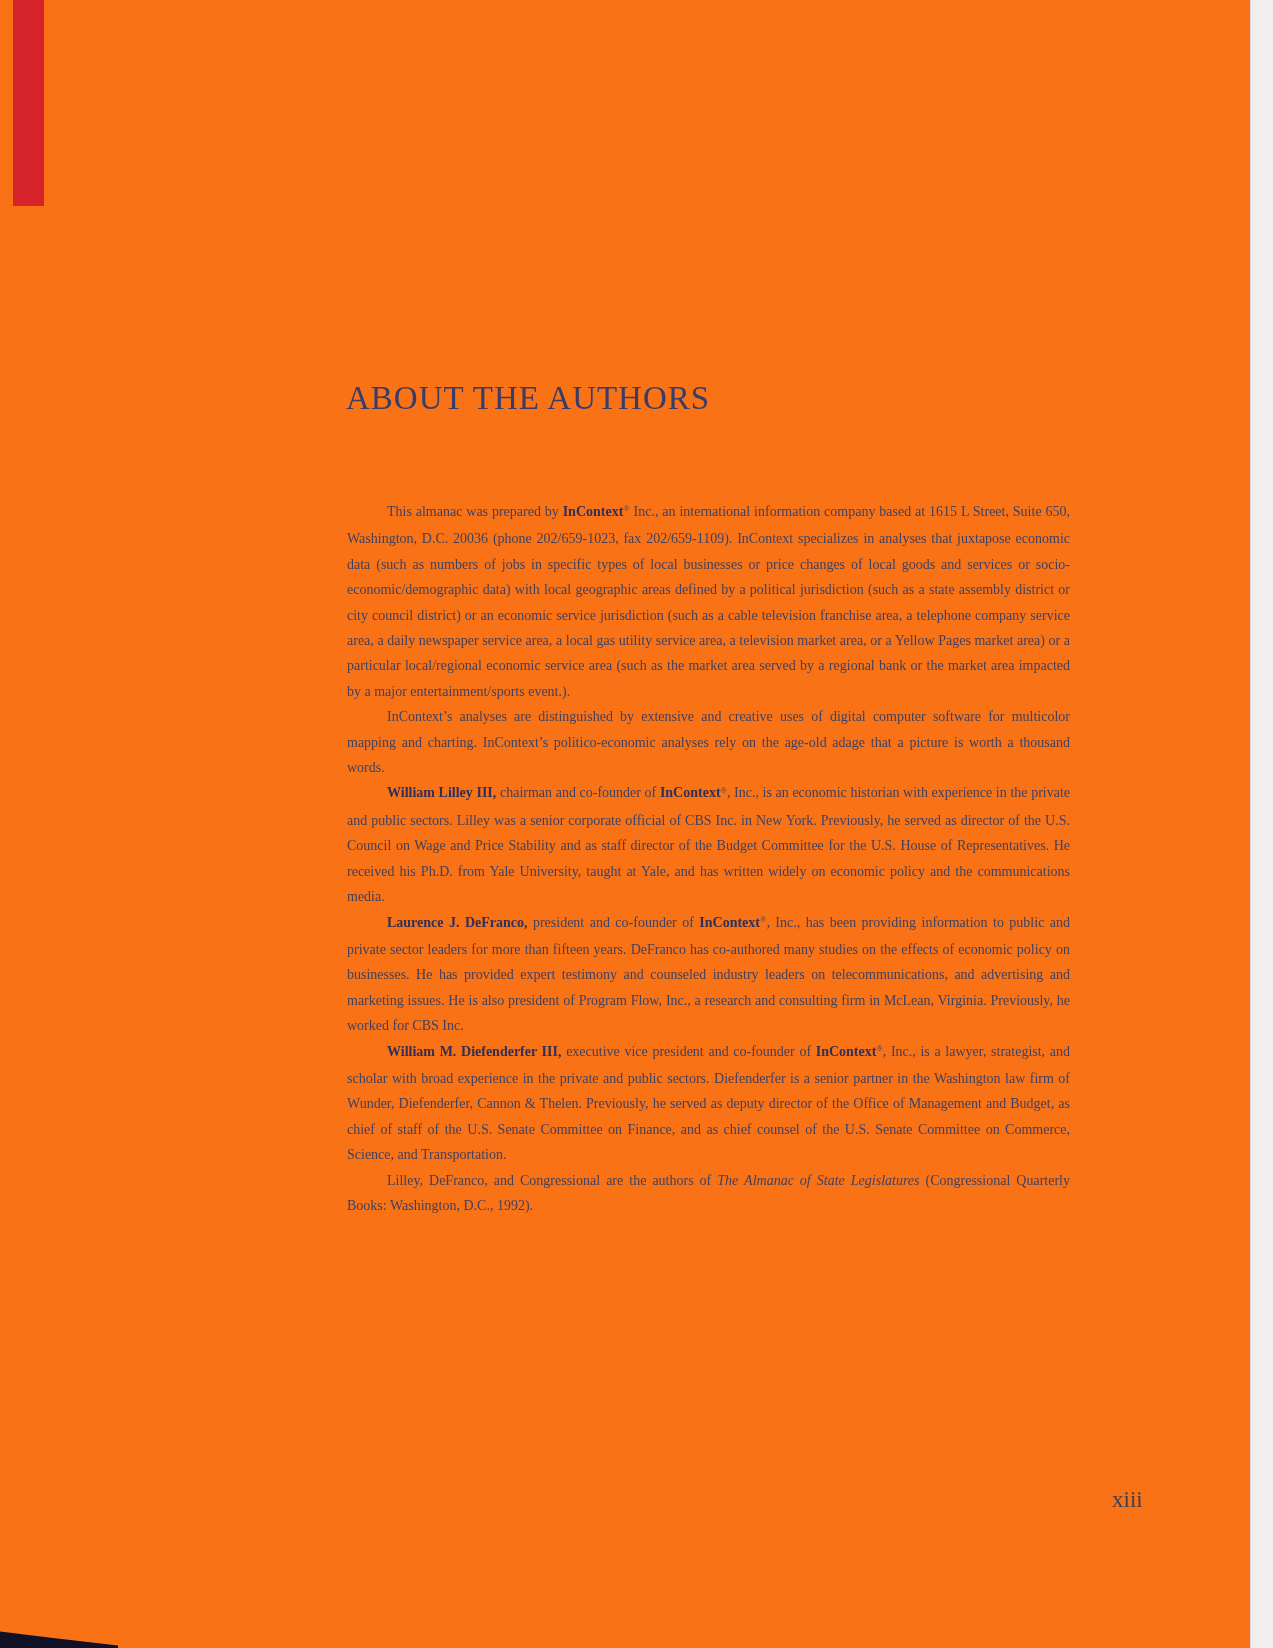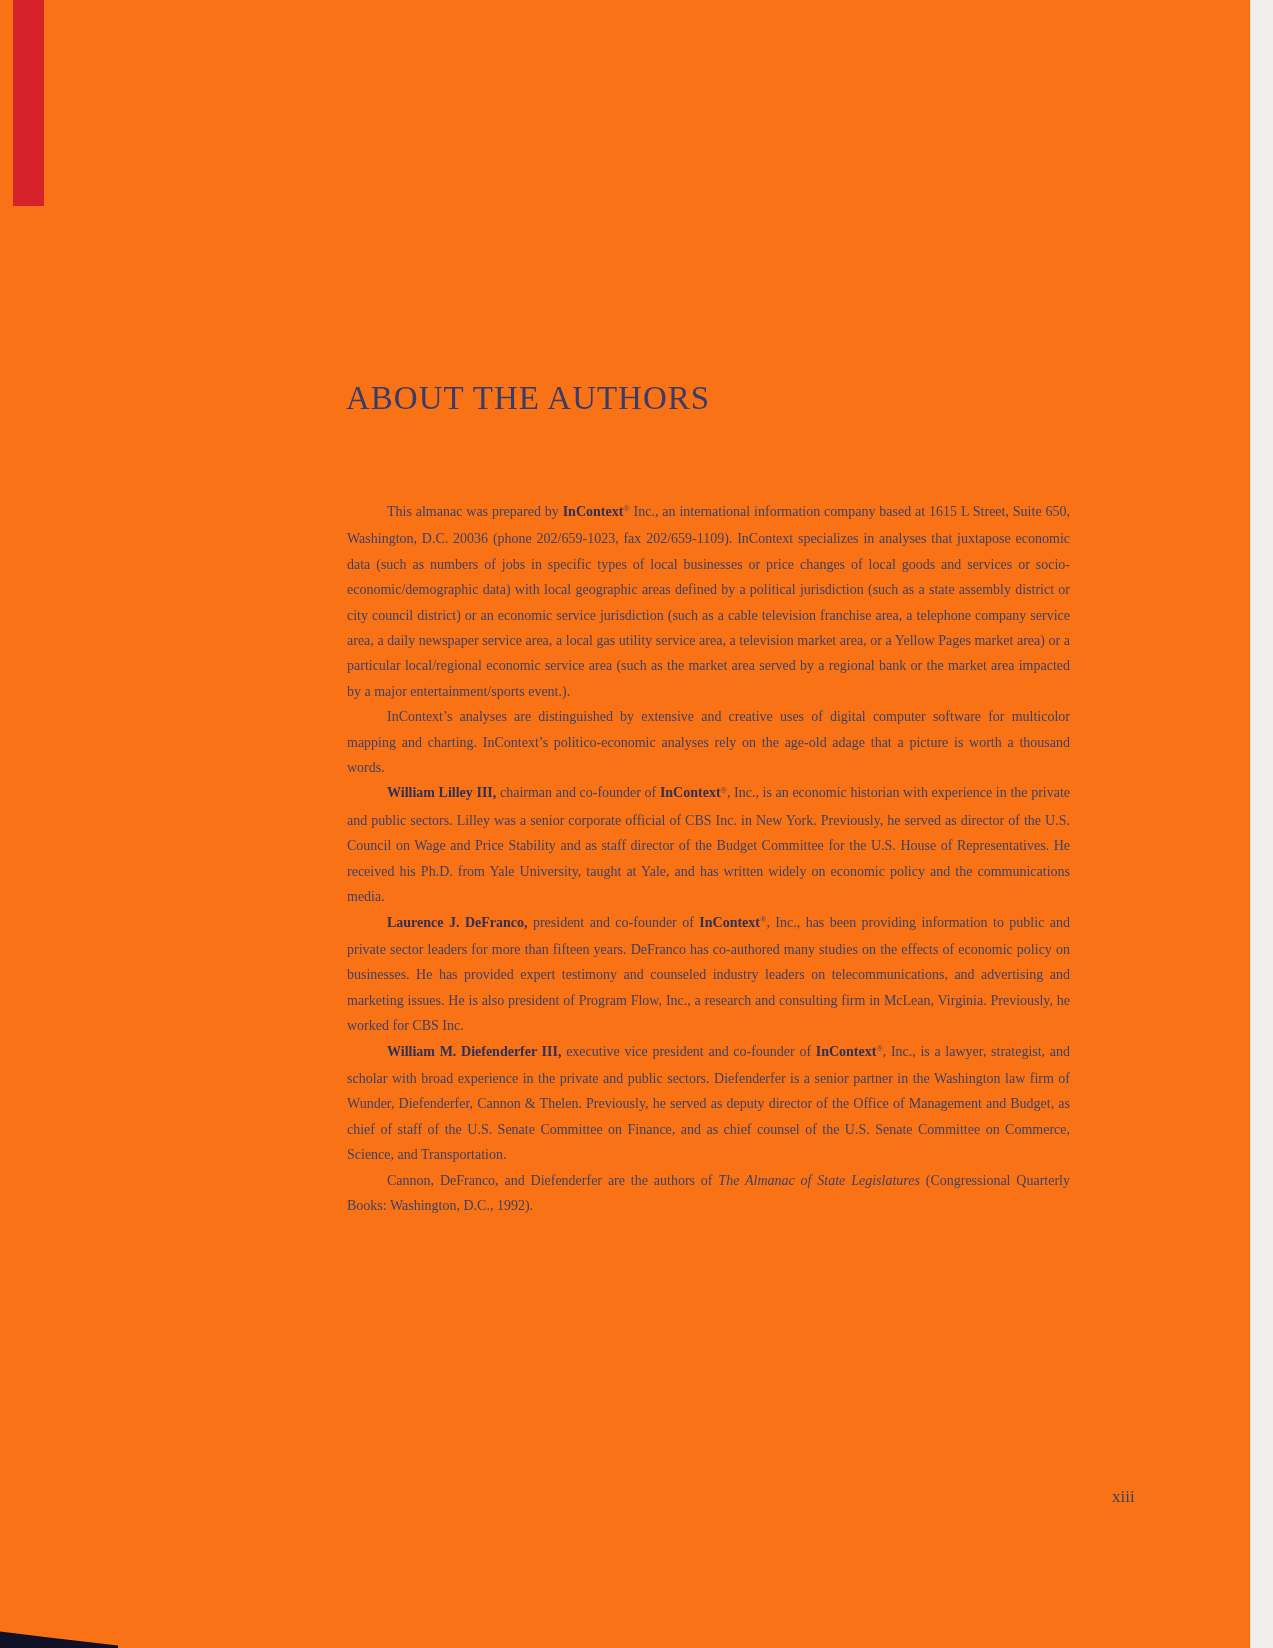--- a/index.html
+++ b/index.html
@@ -53,34 +53,34 @@
   .b { font-weight: bold; color: #2e3058; }
   .i { font-style: italic; }
   .sup {
     font-size: 0.6em;
     position: relative;
     top: -0.55em;
   }
   .page-num {
     position: absolute;
     left: 1112px; top: 1487px;
-    font-size: 17px;
+    font-size: 23px;
     color: #3e4058;
   }
 </style>
 </head>
 <body>
 
 <div class="page">
   <div class="red-stripe" style="background-color: rgb(214, 35, 43);"></div>
   <div class="edge-strip" style="background-color: rgb(241, 239, 237);"></div>
   <div class="corner-mark" style="background-color: rgb(16, 16, 38);"></div>
   <h1 class="title">ABOUT THE AUTHORS</h1>
   <div class="content">
       <p class="para"><span>This almanac was prepared by </span><span class="b">InContext</span><span class="sup">®</span><span> Inc., an international information company based at 1615 L Street, Suite 650, Washington, D.C. 20036 (phone 202/659-1023, fax 202/659-1109). InContext specializes in analyses that juxtapose economic data (such as numbers of jobs in specific types of local businesses or price changes of local goods and services or socio-economic/demographic data) with local geographic areas defined by a political jurisdiction (such as a state assembly district or city council district) or an economic service jurisdiction (such as a cable television franchise area, a telephone company service area, a daily newspaper service area, a local gas utility service area, a television market area, or a Yellow Pages market area) or a particular local/regional economic service area (such as the market area served by a regional bank or the market area impacted by a major entertainment/sports event.).</span></p>
       <p class="para"><span>InContext’s analyses are distinguished by extensive and creative uses of digital computer software for multicolor mapping and charting. InContext’s politico-economic analyses rely on the age-old adage that a picture is worth a thousand words.</span></p>
       <p class="para"><span class="b">William Lilley III,</span><span> chairman and co-founder of </span><span class="b">InContext</span><span class="sup">®</span><span>, Inc., is an economic historian with experience in the private and public sectors. Lilley was a senior corporate official of CBS Inc. in New York. Previously, he served as director of the U.S. Council on Wage and Price Stability and as staff director of the Budget Committee for the U.S. House of Representatives. He received his Ph.D. from Yale University, taught at Yale, and has written widely on economic policy and the communications media.</span></p>
       <p class="para"><span class="b">Laurence J. DeFranco,</span><span> president and co-founder of </span><span class="b">InContext</span><span class="sup">®</span><span>, Inc., has been providing information to public and private sector leaders for more than fifteen years. DeFranco has co-authored many studies on the effects of economic policy on businesses. He has provided expert testimony and counseled industry leaders on telecommunications, and advertising and marketing issues. He is also president of Program Flow, Inc., a research and consulting firm in McLean, Virginia. Previously, he worked for CBS Inc.</span></p>
       <p class="para"><span class="b">William M. Diefenderfer III,</span><span> executive vice president and co-founder of </span><span class="b">InContext</span><span class="sup">®</span><span>, Inc., is a lawyer, strategist, and scholar with broad experience in the private and public sectors. Diefenderfer is a senior partner in the Washington law firm of Wunder, Diefenderfer, Cannon &amp; Thelen. Previously, he served as deputy director of the Office of Management and Budget, as chief of staff of the U.S. Senate Committee on Finance, and as chief counsel of the U.S. Senate Committee on Commerce, Science, and Transportation.</span></p>
-      <p class="para"><span>Cannon, DeFranco, and Diefenderfer are the authors of </span><span class="i">The Almanac of State Legislatures</span><span> (Congressional Quarterly Books: Washington, D.C., 1992).</span></p>
+      <p class="para"><span>Lilley, DeFranco, and Congressional are the authors of </span><span class="i">The Almanac of State Legislatures</span><span> (Congressional Quarterly Books: Washington, D.C., 1992).</span></p>
     </div>
   <div class="page-num">xiii</div>
 </div>
 
 </body></html>

